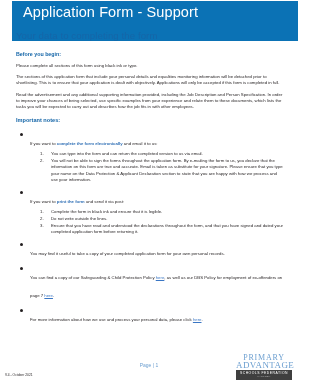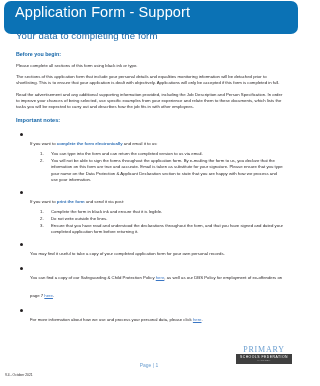--- a/index.html
+++ b/index.html
@@ -19,25 +19,24 @@
     position: relative;
     width: 298px;
     height: 386px;
     background: #ffffff;
     box-sizing: border-box;
   }
   
   .header-band {
     position: absolute;
     top: 1px;
-    left: 4px;
+    left: 12px;
     right: 0;
-    height: 33px;
+    height: 40px;
     background: #0b72b5;
-    border-radius: 7px;
   }
   .header-title {
     position: absolute;
     left: 11px;
     top: 3px;
     font-size: 14.5px;
     line-height: 17px;
     color: #ffffff;
     letter-spacing: 0.1px;
     white-space: nowrap;
@@ -145,21 +144,21 @@
     right: 0;
     bottom: 18px;
     text-align: center;
     font-size: 5px;
     color: #6c9fd0;
   }
   
   .logo {
     position: absolute;
     right: 6px;
-    bottom: 22px;
+    bottom: 6px;
     width: 56px;
     text-align: center;
     line-height: 1;
   }
   .logo .l1 {
     display: block;
     font-family: "Liberation Serif", serif;
     color: #6c9fd0;
     font-size: 8px;
     letter-spacing: 0.8px;
@@ -248,17 +247,18 @@
       </li>
 
     </ul>
   </div>
 
   <div class="footer-version">V.4 - October 2021</div>
   <div class="footer-page">Page | 1</div>
 
   <div class="logo">
     <span class="l1">PRIMARY</span>
+    <span class="l2">ADVANTAGE</span>
     <span class="l3">SCHOOLS FEDERATION</span>
     <span class="l4">HACKNEY</span>
   </div>
 
 </div>
 
 </body></html>

